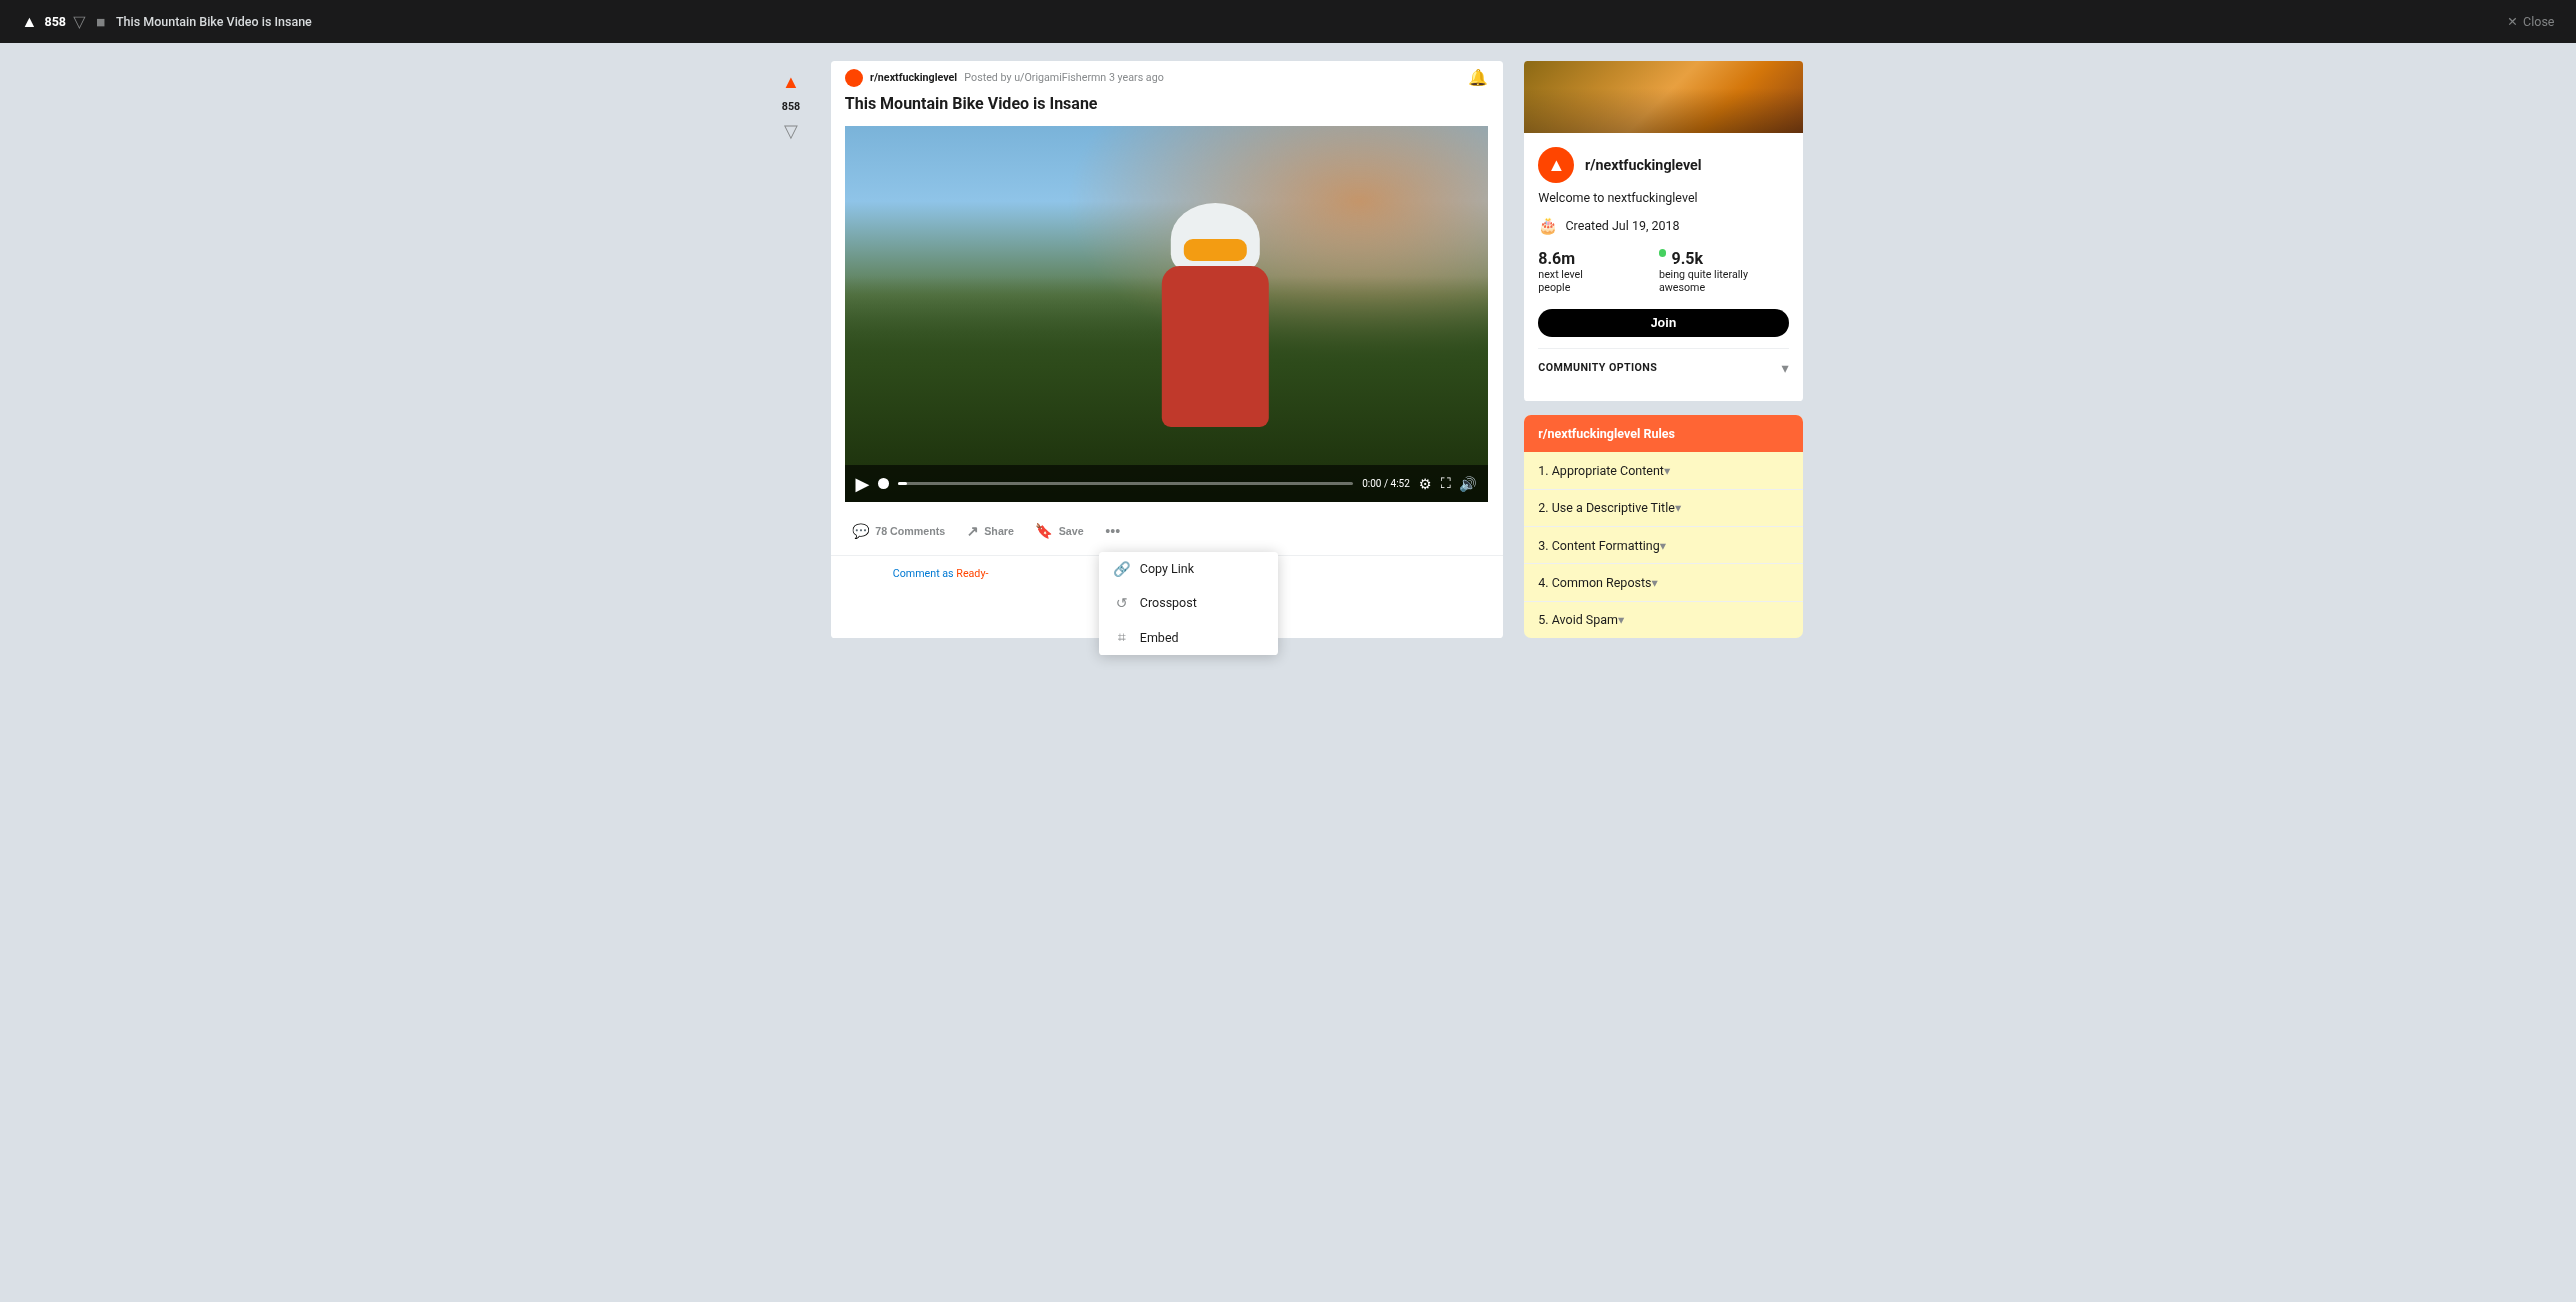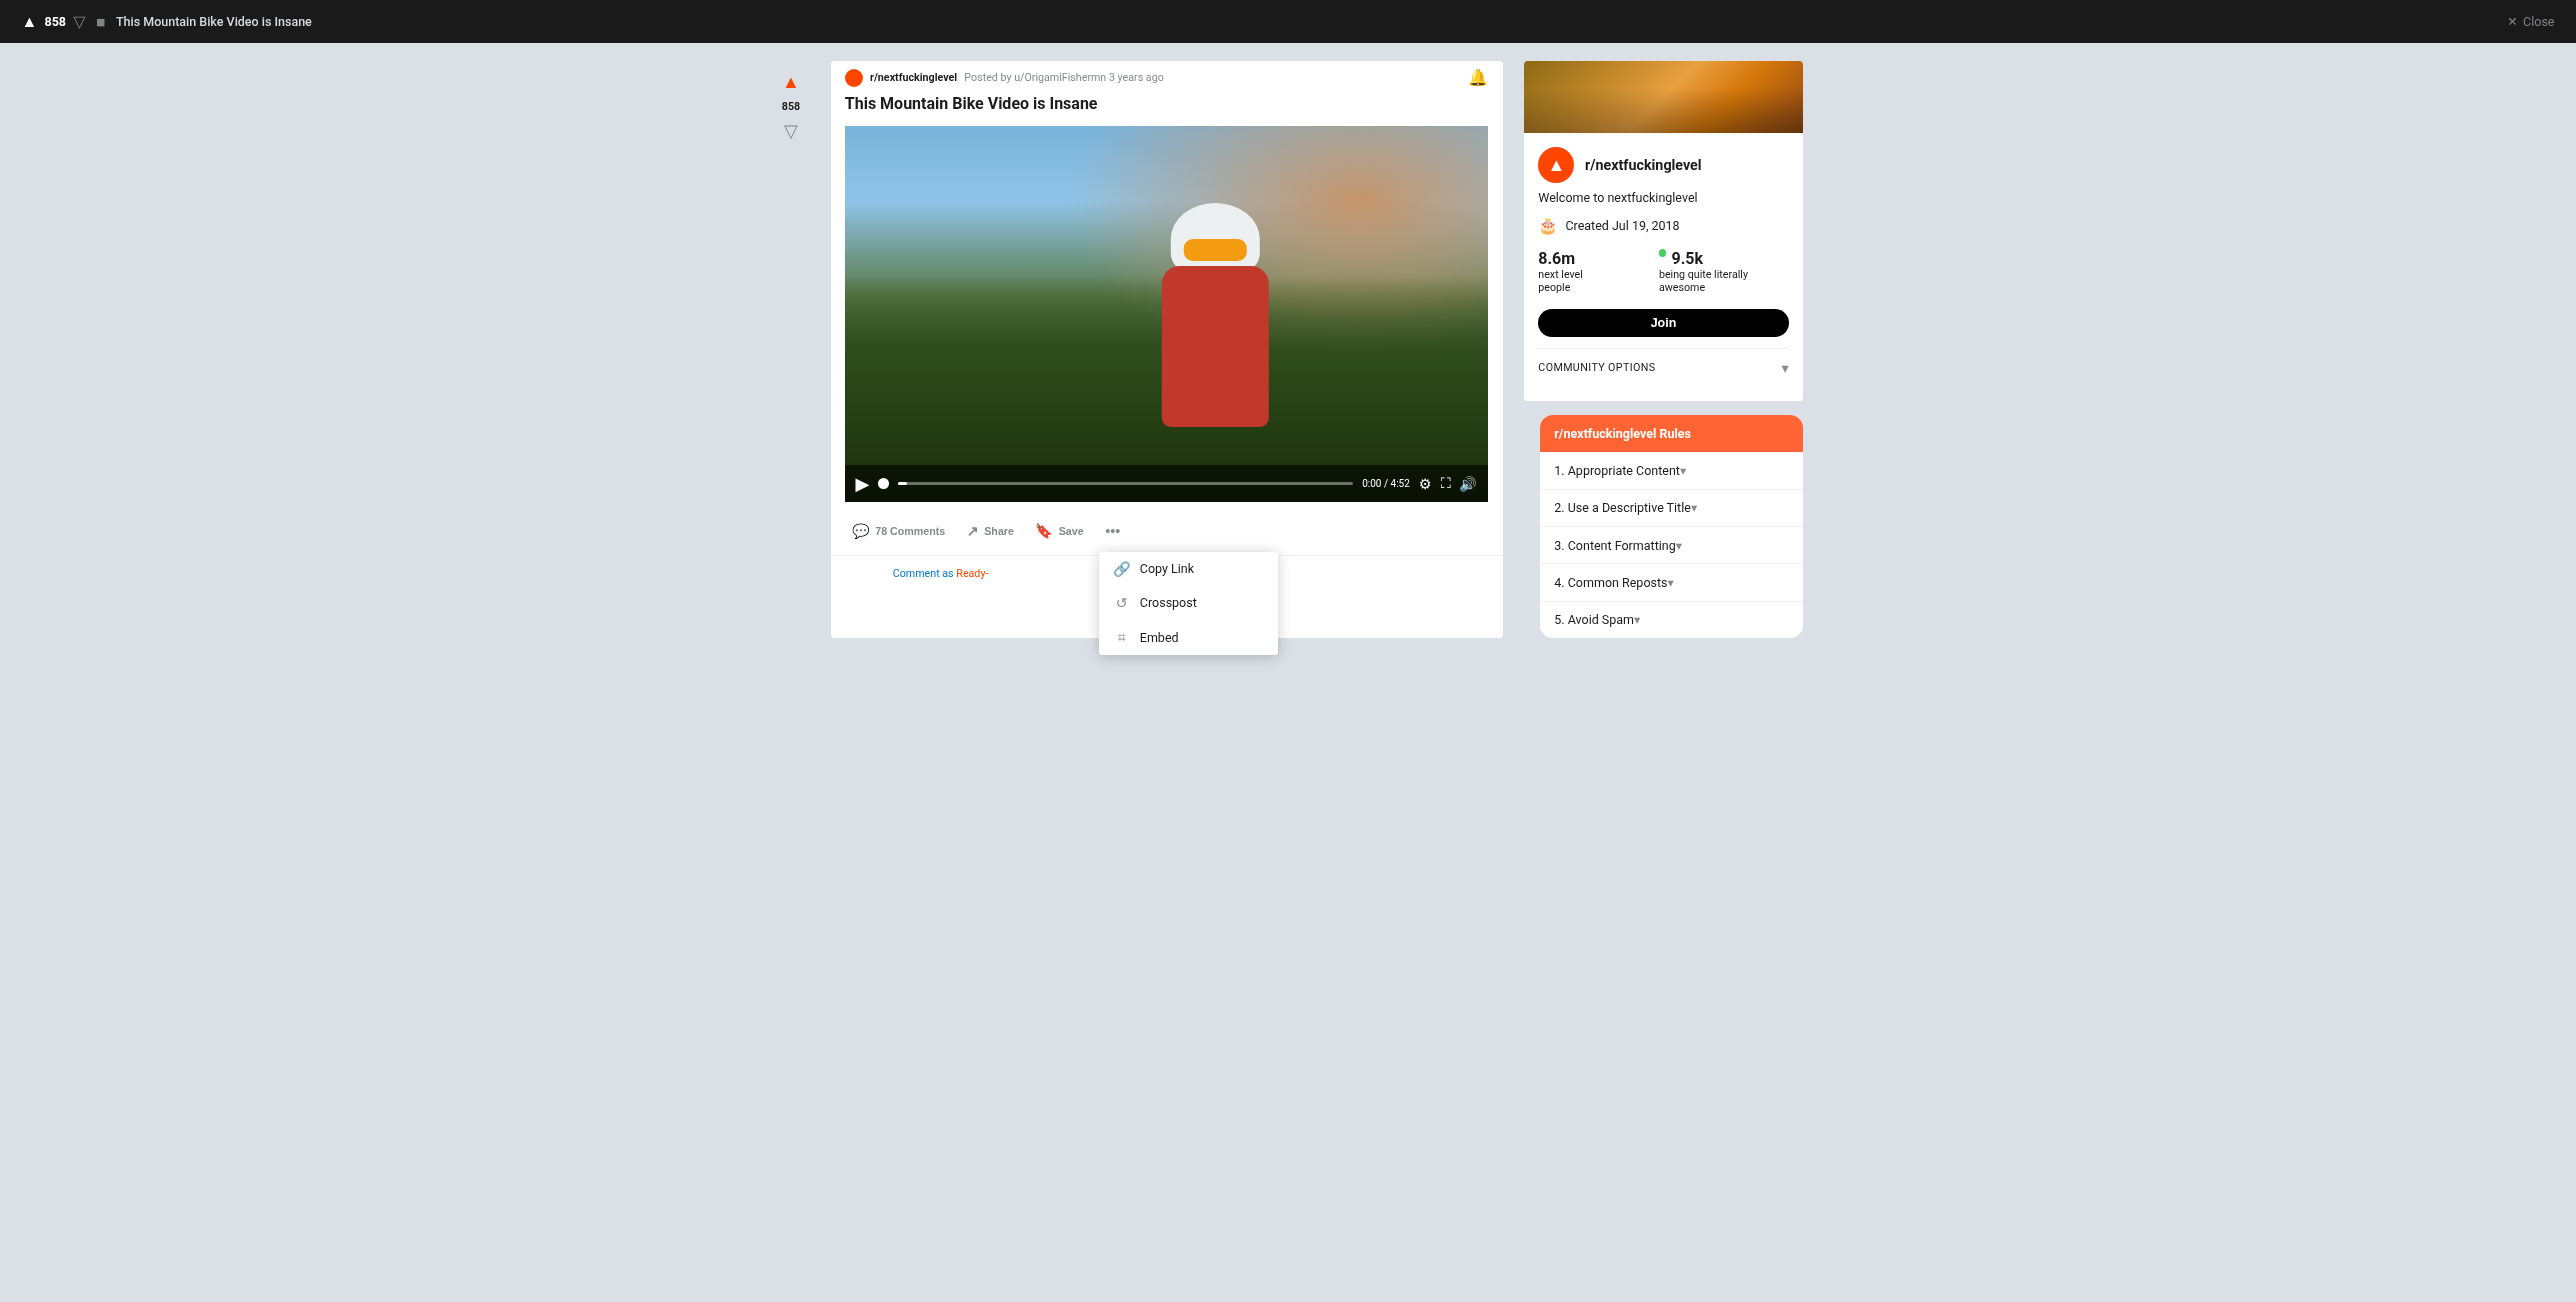--- a/index.html
+++ b/index.html
@@ -466,32 +466,31 @@
     .community-options {
       display: flex;
       align-items: center;
       justify-content: space-between;
       padding: 10.7px 0;
       border-top: 0.9px solid #edeff1;
       cursor: pointer;
     }
     .options-label {
       font-size: 10.7px;
-      font-weight: 400;
+      font-weight: 700;
       color: #1c1c1c;
       letter-spacing: 0.4px;
     }
     .chevron-icon { color: #878a8c; }
 
     
     .rules-card {
-      background: #ffffff;
-      border-radius: 13px;
+      background: #fef9c3;
+      border-radius: 7px;
       overflow: hidden;
-      margin-left: 16px;
     }
     .rules-header {
       background: #ff6534;
       padding: 10.7px 14.3px;
     }
     .rules-title {
       font-size: 12.5px;
       font-weight: 700;
       color: white;
     }

